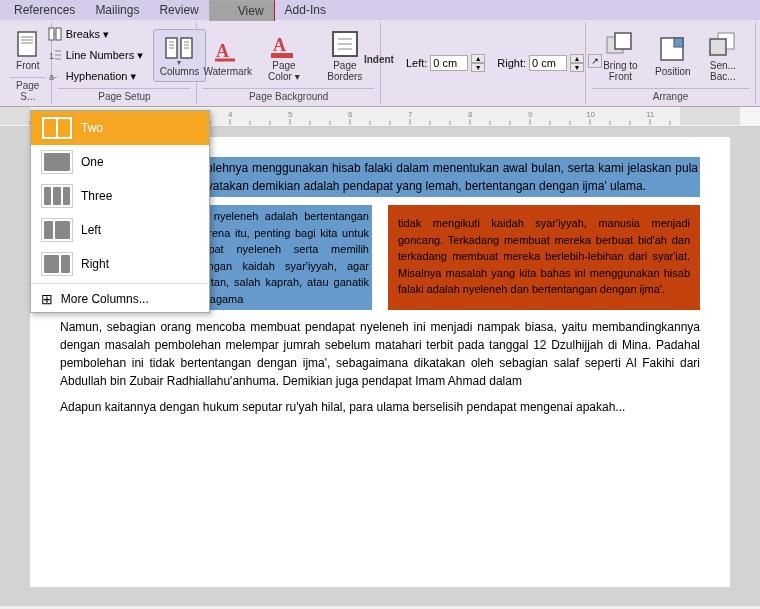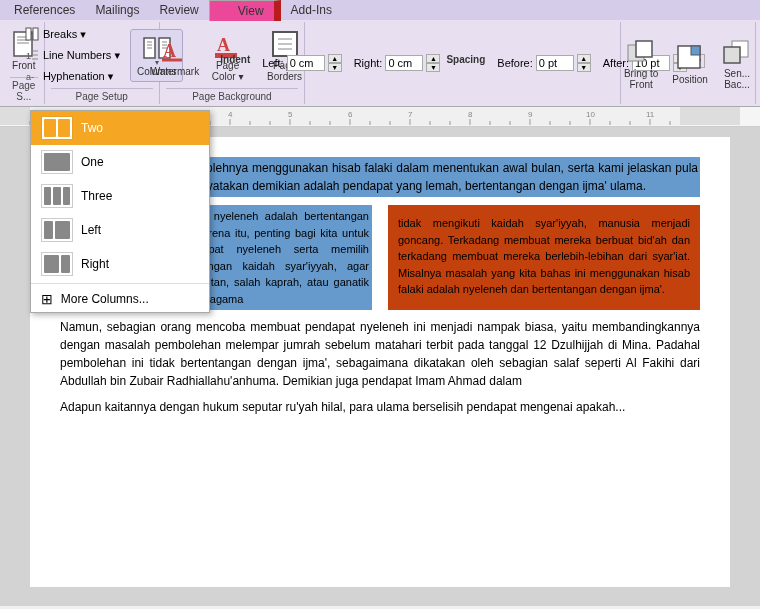--- a/index.html
+++ b/index.html
@@ -2,21 +2,21 @@
 <html><head>
   <meta charset="utf-8">
   <style>
     * { box-sizing: border-box; margin: 0; padding: 0; }
     body { font-family: 'Segoe UI', Arial, sans-serif; font-size: 12px; background: #f0f0f0; width: 760px; height: 609px; overflow: hidden; }
 
     
     .ribbon { background: #e8e0f0; border-bottom: 1px solid #aaa; }
     .ribbon-tabs { display: flex; background: #d4cce8; padding-left: 4px; }
     .ribbon-tab { padding: 3px 10px; font-size: 12px; cursor: pointer; color: #333; }
-    .ribbon-tab.active { background: #ec4899; border-top: 1px solid #aaa; border-left: 1px solid #aaa; border-right: 7px solid #b91c1c; margin-bottom: -1px; padding-left: 28px; }
+    .ribbon-tab.active { background: #a3a3a3; border-top: 1px solid #aaa; border-left: 1px solid #aaa; border-right: 1px solid #b91c1c; margin-bottom: -1px; padding-left: 28px; }
 
     .ribbon-content { display: flex; align-items: stretch; padding: 2px 4px; background: #e8e0f0; min-height: 80px; }
     .ribbon-group { display: flex; flex-direction: column; border-right: 1px solid #c0b8d0; padding: 2px 6px; min-width: 40px; align-items: center; position: relative; }
     .ribbon-group-items { display: flex; align-items: center; gap: 2px; flex: 1; }
 
     .ribbon-btn { display: flex; flex-direction: column; align-items: center; justify-content: center; padding: 4px 6px; cursor: pointer; border-radius: 3px; min-width: 36px; }
     .ribbon-btn .icon { width: 32px; height: 32px; display: flex; align-items: center; justify-content: center; font-size: 18px; }
     .ribbon-btn .btn-label { font-size: 10px; color: #333; text-align: center; }
 
     .ribbon-btn-sm { display: flex; align-items: center; gap: 3px; padding: 2px 4px; cursor: pointer; border-radius: 2px; font-size: 11px; white-space: nowrap; }
@@ -193,39 +193,20 @@
             </div>
             <div class="is-row">
               <span>Right:</span>
               <input class="is-input" type="text" value="0 cm" style="">
               <div class="is-spin">
                 <div class="spinner-up">▲</div>
                 <div class="spinner-down">▼</div>
               </div>
             </div>
           </div>
-          <div class="is-col">
-            <div class="is-label">Spacing</div>
-            <div class="is-row">
-              <span>Before:</span>
-              <input class="is-input" type="text" value="0 pt" style="">
-              <div class="is-spin">
-                <div class="spinner-up">▲</div>
-                <div class="spinner-down">▼</div>
-              </div>
-            </div>
-            <div class="is-row">
-              <span>After:</span>
-              <input class="is-input" type="text" value="10 pt" style="">
-              <div class="is-spin">
-                <div class="spinner-up">▲</div>
-                <div class="spinner-down">▼</div>
-              </div>
-            </div>
-          </div>
         </div>
 
         <div style="display:flex; align-items:flex-end; padding-bottom:4px; margin-left:2px;">
           <div style="width:14px; height:14px; border:1px solid #aaa; cursor:pointer; display:flex; align-items:center; justify-content:center; font-size:9px;">↗</div>
         </div>
       </div>
     </div>
 
     <div class="ribbon-group" style="min-width:100px;">
       <div class="ribbon-group-items" style="gap:4px;">
@@ -250,20 +231,21 @@
         <div class="ribbon-btn">
           <div class="icon">
             <svg width="30" height="30" viewBox="0 0 30 30">
               <rect x="10" y="4" width="16" height="16" fill="white" stroke="#888" stroke-width="1"></rect>
               <rect x="2" y="10" width="16" height="16" fill="#ddd" stroke="#555" stroke-width="1.5"></rect>
             </svg>
           </div>
           <div class="btn-label">Sen... Bac...</div>
         </div>
       </div>
+      <div class="ribbon-group-label-bottom" style="font-size:10px; color:#444; text-align:center; padding-top:2px; border-top:1px solid #c0b8d0; width:100%; margin-top:2px;">Arrange</div>
     </div>
 
   </div>
 </div>
 
 <div class="dropdown-menu">
 
   <div class="menu-item active">
     <div class="col-preview" style="border-color: #e8a020; gap:2px;">
       <div class="col-preview-bar" style="flex:1; background:#f5a623;"></div>

